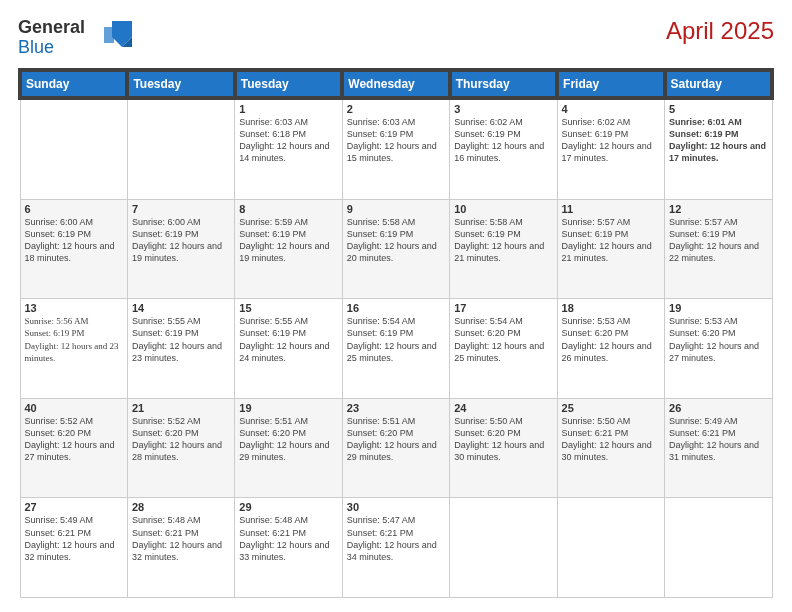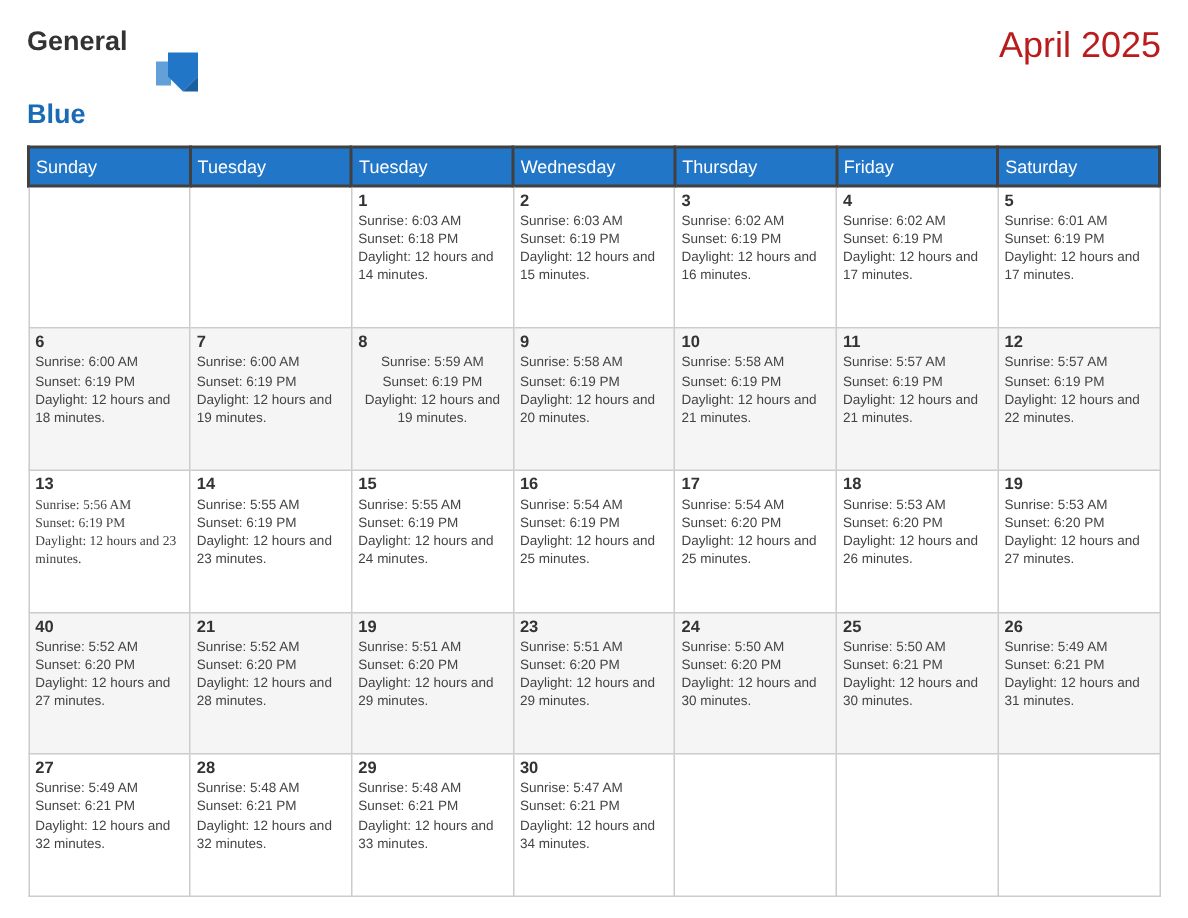--- a/index.html
+++ b/index.html
@@ -50,24 +50,24 @@
       flex: 1;
       border: 1px solid #ccc;
       border-collapse: collapse;
       width: 100%;
       table-layout: fixed;
     }
     .calendar th {
       background-color: #2176c7;
       color: #fff;
       font-size: 12px;
-      font-weight: normal;
+      font-weight: bold;
       padding: 5px 4px;
       text-align: left;
-      border: 2px solid #404040;
+      border: 4px solid #404040;
     }
     .calendar td {
       vertical-align: top;
       border: 1px solid #ccc;
       padding: 3px 4px;
       font-size: 9.5px;
       color: #333;
       width: calc(100% / 7);
     }
     .day-number {
@@ -89,21 +89,21 @@
     .calendar thead tr th { background-color: #2176c7; }
   </style>
 </head>
 <body>
 
 <div class="page">
   <div class="header">
     <div class="logo">
       <div class="logo-text">
         <span style="font-size:18px;font-weight:bold;color:#333;">General</span>
-        <span style="font-size:18px;font-weight:bold;color:#1a6bb5;margin-top:29px;">Blue</span>
+        <span style="font-size:18px;font-weight:normal;color:#1a6bb5;">Blue</span>
       </div>
       <svg width="32" height="36" viewBox="0 0 32 36" style="margin-left:3px;margin-top:-6px;">
         <polygon points="8,4 28,4 28,20 18,30 8,20" fill="#2176c7"></polygon>
         <polygon points="18,30 28,20 28,30" fill="#1a5fa0"></polygon>
         <polygon points="0,10 10,10 10,26 0,26" fill="#2176c7" opacity="0.7"></polygon>
       </svg>
     </div>
     <div class="title-block">
       <div class="main-title">April 2025</div>
     </div>
@@ -144,41 +144,41 @@
 Daylight: 12 hours and 16 minutes.</div>
           </td>
           <td>
             <div class="day-number">4</div>
             <div class="day-info" style="white-space: pre-line;">Sunrise: 6:02 AM
 Sunset: 6:19 PM
 Daylight: 12 hours and 17 minutes.</div>
           </td>
           <td>
             <div class="day-number">5</div>
-            <div class="day-info" style="white-space: pre-line;">Sunrise: 6:01 AM
+            <div class="day-info" style="white-space: pre-line; font-weight: bold;">Sunrise: 6:01 AM
 Sunset: 6:19 PM
 Daylight: 12 hours and 17 minutes.</div>
           </td>
         </tr>
         <tr>
           <td>
             <div class="day-number">6</div>
             <div class="day-info" style="white-space: pre-line;">Sunrise: 6:00 AM
 Sunset: 6:19 PM
 Daylight: 12 hours and 18 minutes.</div>
           </td>
           <td>
             <div class="day-number">7</div>
             <div class="day-info" style="white-space: pre-line;">Sunrise: 6:00 AM
 Sunset: 6:19 PM
 Daylight: 12 hours and 19 minutes.</div>
           </td>
           <td>
             <div class="day-number">8</div>
-            <div class="day-info" style="white-space: pre-line; text-align: center;">Sunrise: 5:59 AM
+            <div class="day-info" style="white-space: pre-line;">Sunrise: 5:59 AM
 Sunset: 6:19 PM
 Daylight: 12 hours and 19 minutes.</div>
           </td>
           <td>
             <div class="day-number">9</div>
             <div class="day-info" style="white-space: pre-line;">Sunrise: 5:58 AM
 Sunset: 6:19 PM
 Daylight: 12 hours and 20 minutes.</div>
           </td>
           <td>

